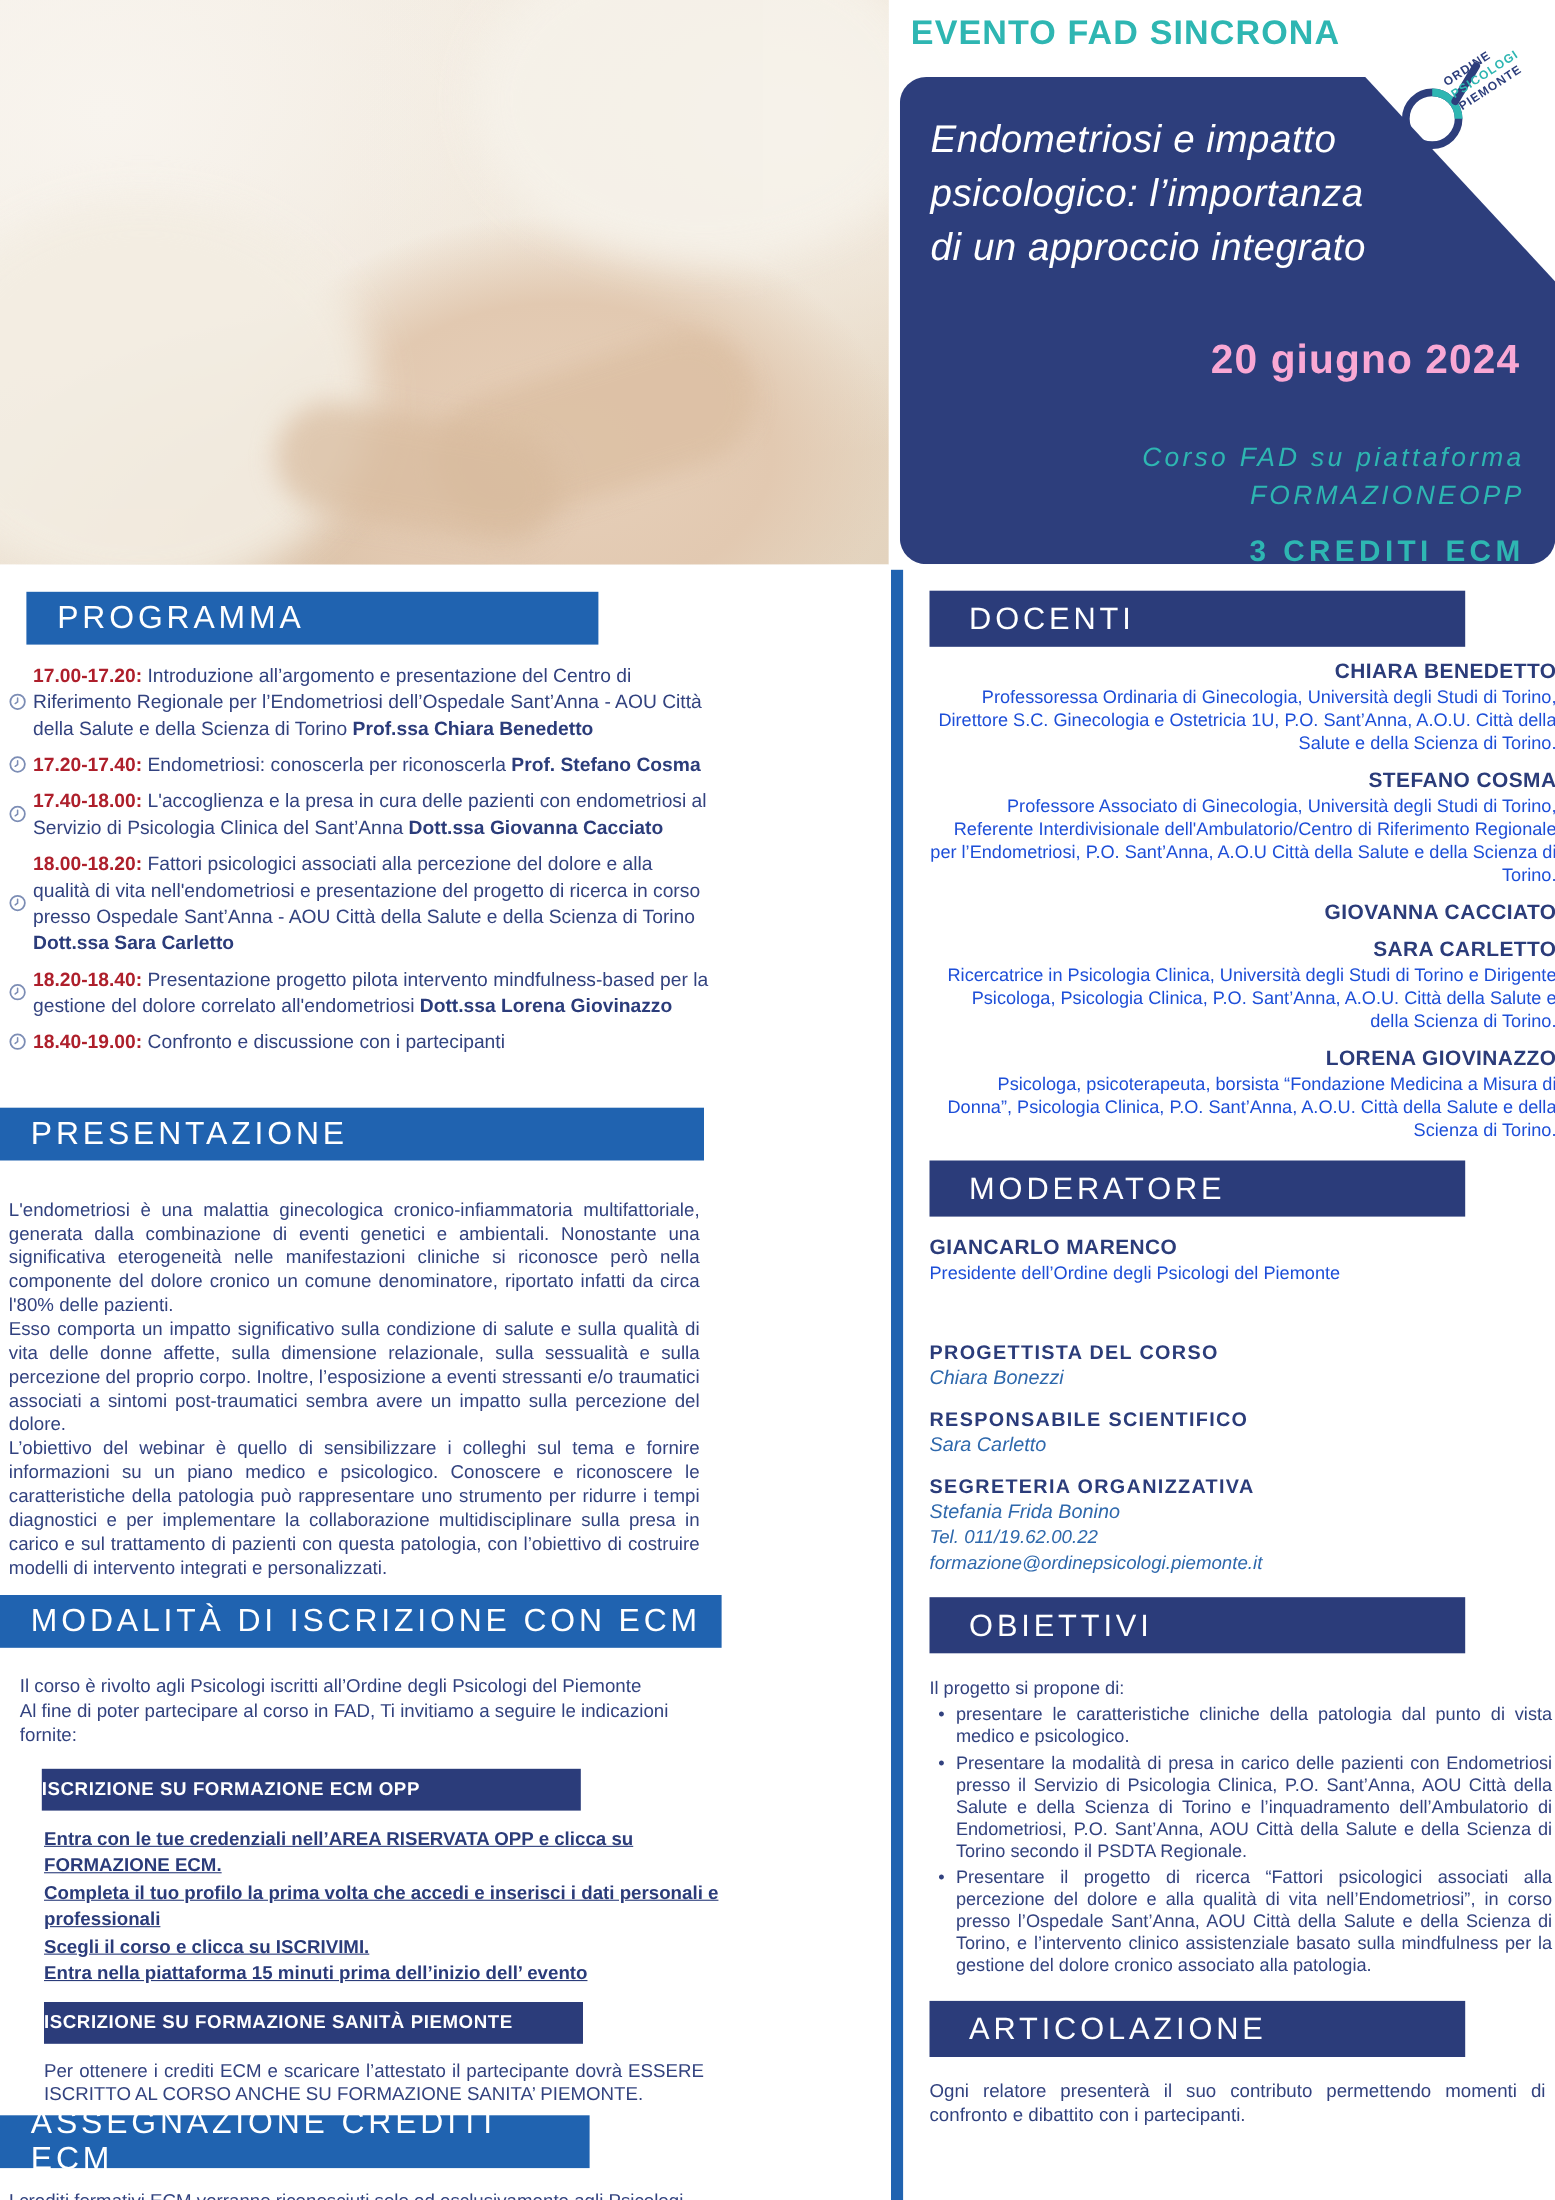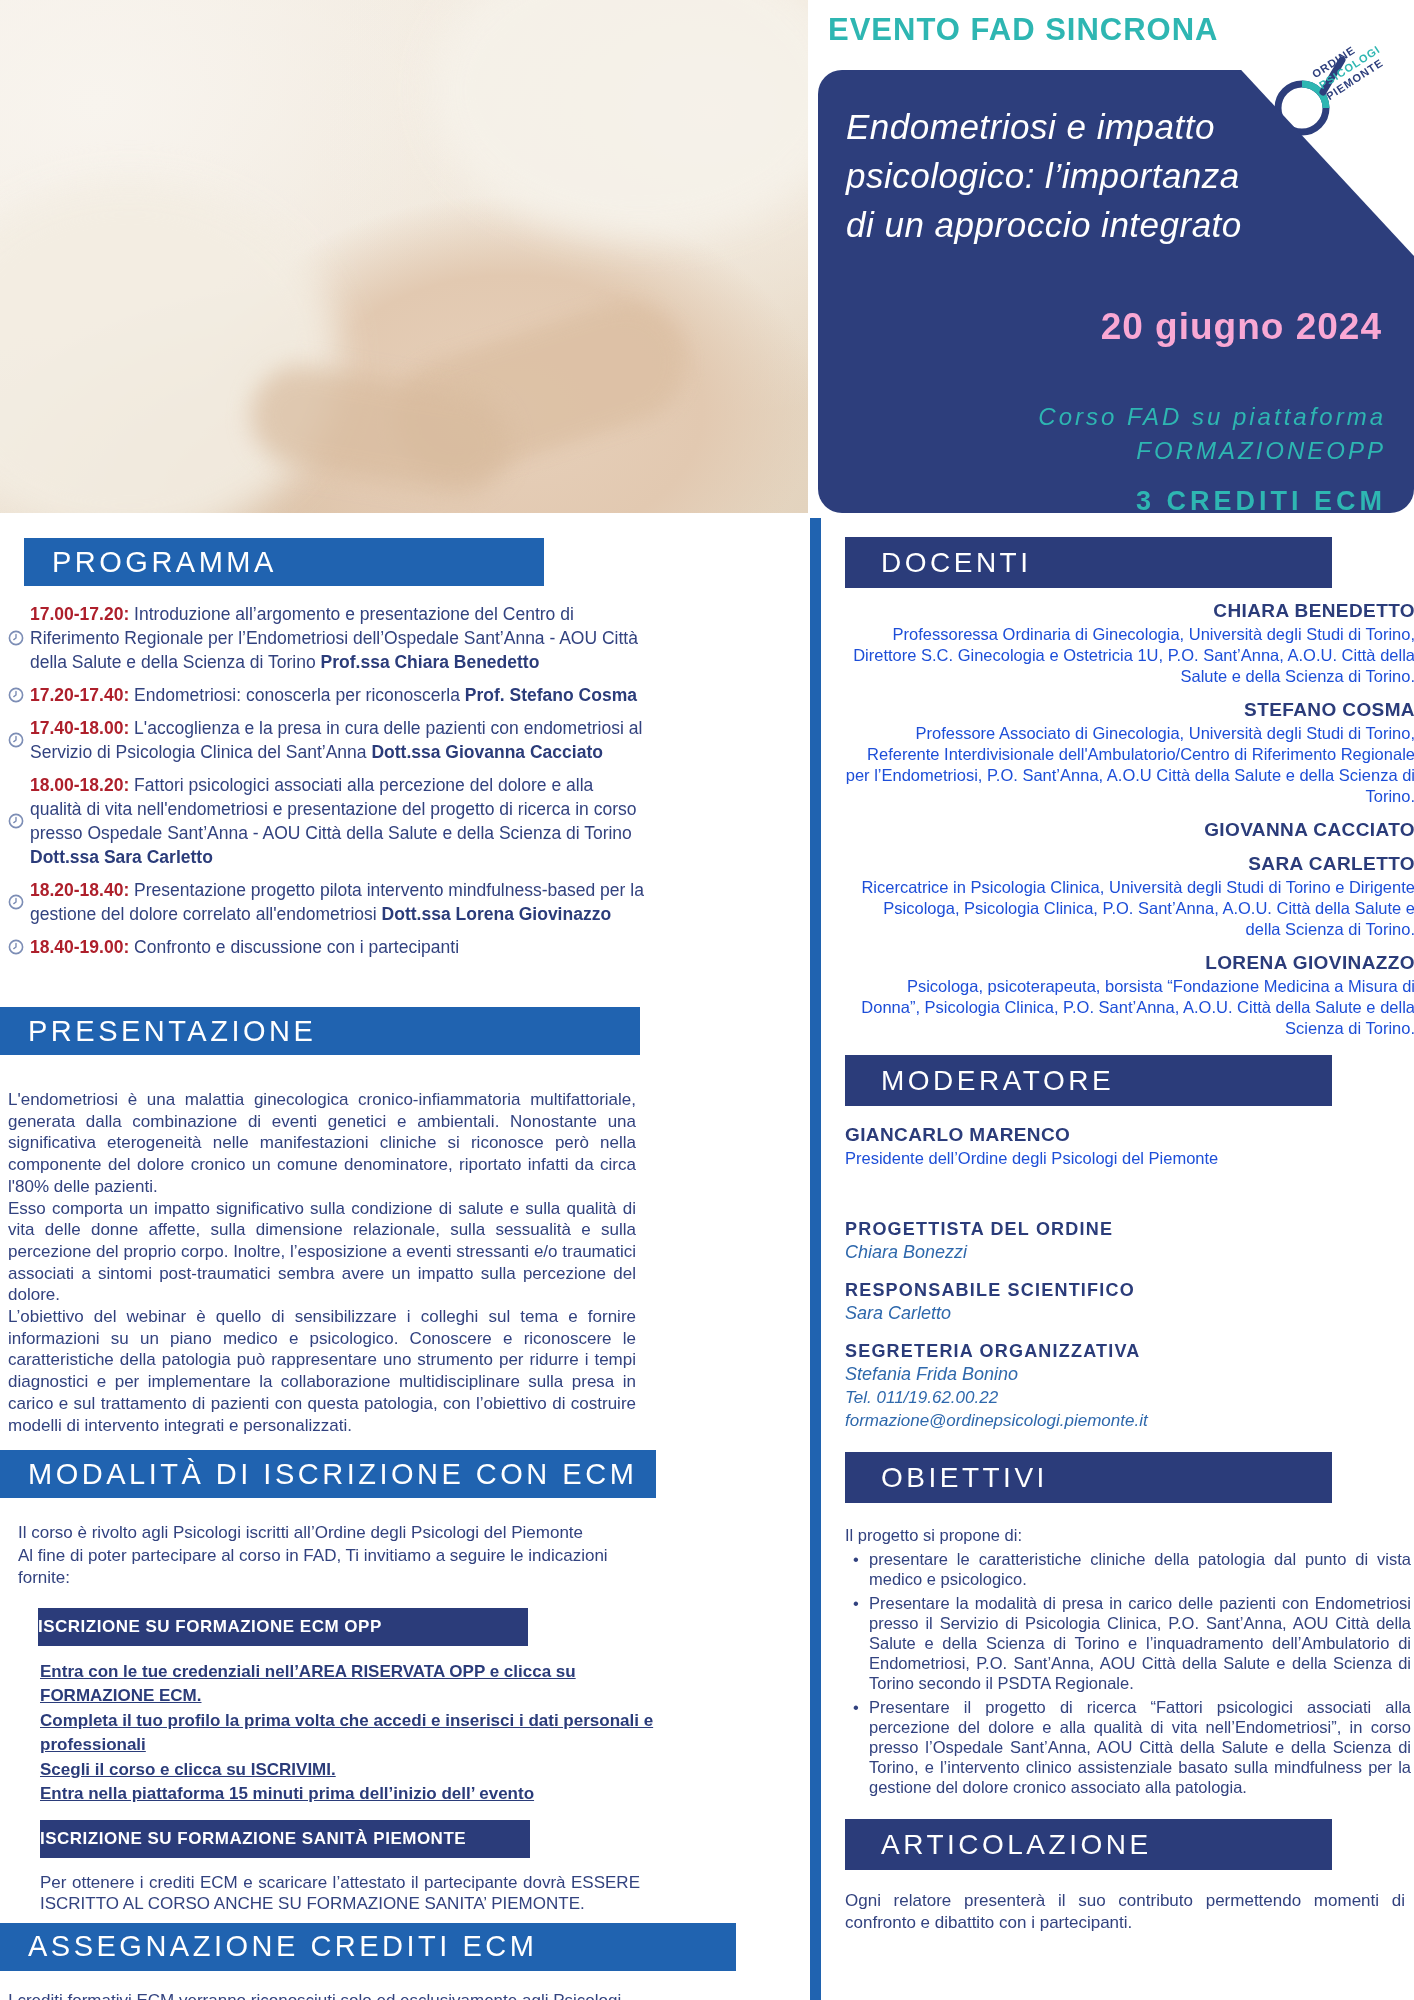--- a/index.html
+++ b/index.html
@@ -60,21 +60,21 @@
     text-align:justify;color:#32427f;}
   .bar-modalita{margin-top:14px;width:656px;}
   .mod-intro{margin:24px 0 0 18px;font-size:17px;line-height:22.5px;}
   .minibox{background:#2b3c7a;color:#ffffff;font-size:17px;font-weight:bold;letter-spacing:.5px;
     display:flex;align-items:center;box-sizing:border-box;height:38px;width:490px;}
   .minibox1{margin:18px 0 0 38px;}
   .steps{margin:14px 0 0 40px;font-size:17px;line-height:24.5px;font-weight:bold;}
   .steps .step{display:block;color:#2b3c7a;text-decoration:underline;cursor:pointer;}
   .minibox2{margin:13px 0 0 40px;}
   .mod-note{margin:14px 0 0 40px;width:600px;font-size:17px;line-height:21.5px;text-align:justify;}
-  .bar-crediti{margin-top:8px;width:736px;}
+  .bar-crediti{margin-top:8px;width:536px;}
   .cred-intro{margin:18px 0 0 8px;font-size:17px;line-height:24px;}
 
   
   .right{position:absolute;left:845px;top:513px;width:570px;}
   .bar-docenti{margin-top:24px;}
   .entry{margin-top:11px;text-align:right;}
   .entry:first-of-type{margin-top:20px;}
   .entry-name{font-size:19px;font-weight:bold;color:#2b3c7a;letter-spacing:.4px;line-height:23px;}
   .entry-bio{font-size:16.5px;line-height:21px;color:#1d4ed8;margin-top:2px;}
   .bar-moderatore{margin-top:16px;}
@@ -259,21 +259,21 @@
 
     <div class="navybar bar-moderatore">MODERATORE</div>
 
     <div class="mod-block">
       <div class="entry-name">GIANCARLO MARENCO</div>
       <div class="entry-bio">Presidente dell’Ordine degli Psicologi del Piemonte</div>
     </div>
 
     <div class="roles">
       <div class="role">
-        <div class="role-label">PROGETTISTA DEL ORDINE</div>
+        <div class="role-label">PROGETTISTA DEL CORSO</div>
         <div class="role-name">Chiara Bonezzi</div>
       </div>
       <div class="role">
         <div class="role-label">RESPONSABILE SCIENTIFICO</div>
         <div class="role-name">Sara Carletto</div>
       </div>
       <div class="role">
         <div class="role-label">SEGRETERIA ORGANIZZATIVA</div>
         <div class="role-name">Stefania Frida Bonino</div>
         <div class="role-contact">Tel. 011/19.62.00.22</div>

